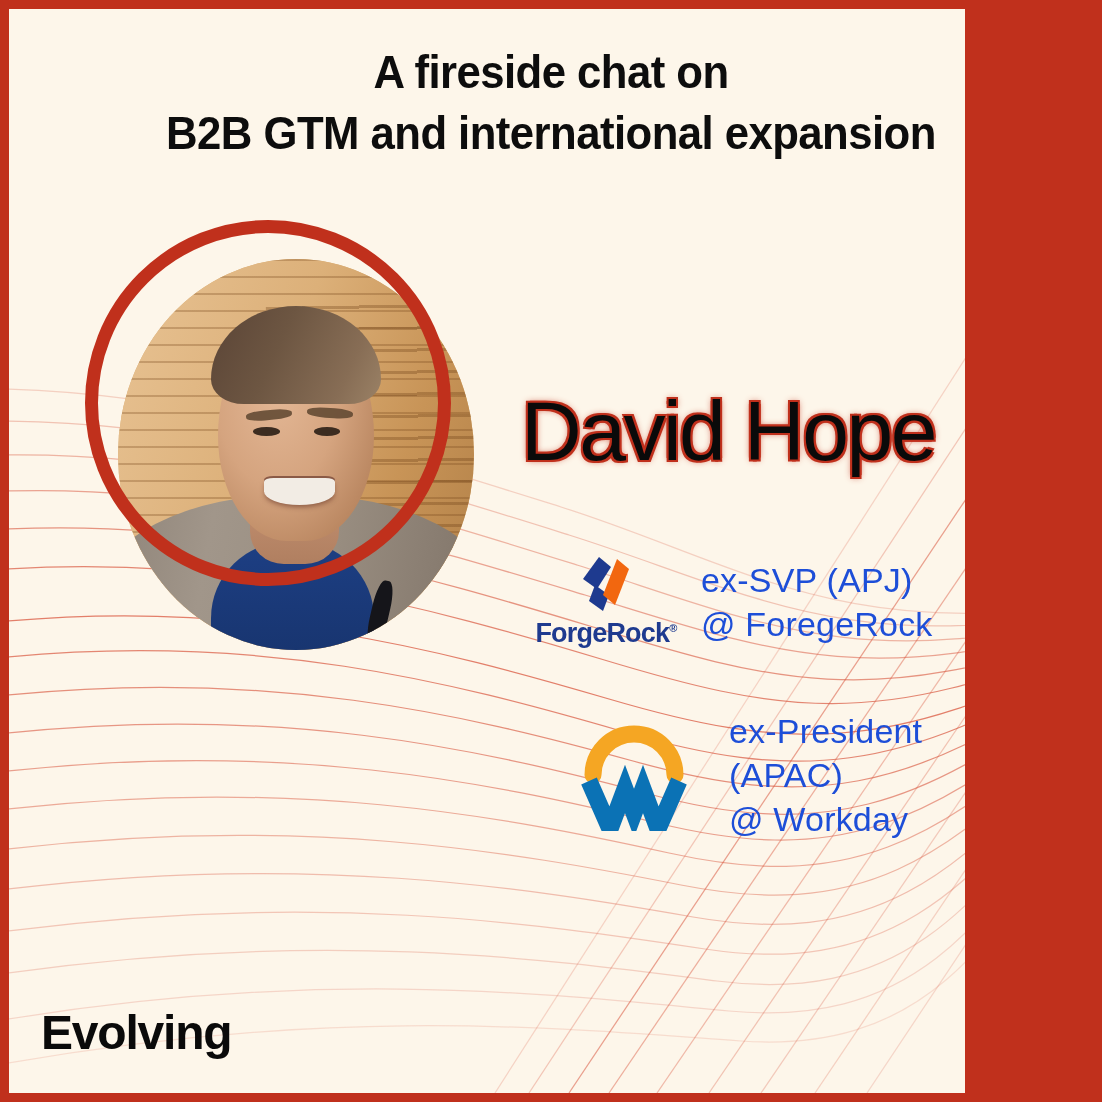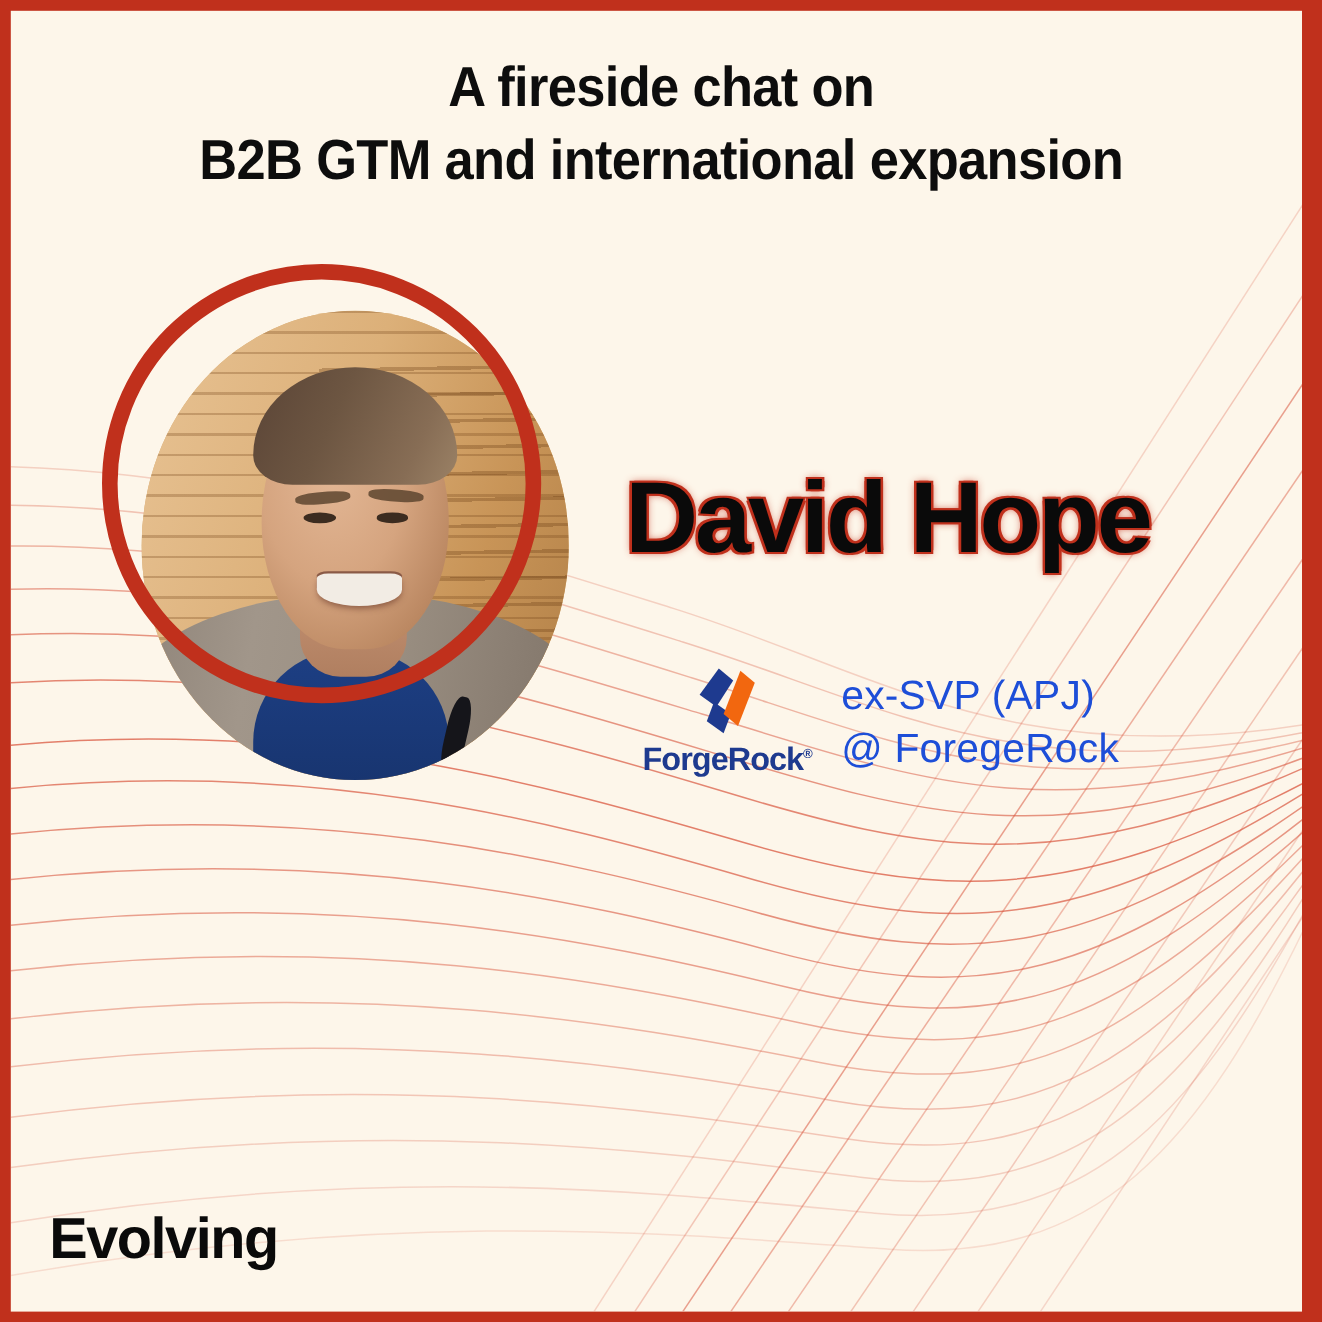--- a/index.html
+++ b/index.html
@@ -14,21 +14,21 @@
     background: #c0301c;
     box-sizing: border-box;
     overflow: hidden;
     font-family: "Liberation Sans", sans-serif;
   }
   
   #canvas {
     position: absolute;
     left: 9px;
     top: 9px;
-    width: 1076px;
+    width: 956px;
     height: 1084px;
     background: #fdf6ea;
     overflow: hidden;
   }
   
   #swooshes {
     position: absolute;
     left: 0; top: 0;
     width: 1084px;
     height: 1084px;
@@ -201,21 +201,21 @@
     background: #15151a;
     border-radius: 40%;
     transform: rotate(13deg);
   }
   
   #speaker-name {
     position: absolute;
     left: 512px;
     top: 374px;
     font-size: 84px;
-    font-weight: 700;
+    font-weight: 400;
     color: #0a0a0a;
     letter-spacing: -2.5px;
     text-shadow:
        2px 2px 0 #c0301c,
       -2px 2px 0 #c0301c,
        2px -2px 0 #c0301c,
       -2px -2px 0 #c0301c,
        0 0 7px rgba(192,48,28,.9);
     white-space: nowrap;
   }
@@ -348,19 +348,31 @@
           </svg>
         </div>
         <div class="fr-word">
           <span>ForgeRock</span><sup>®</sup>
         </div>
       </div>
       <div class="cred-text">ex-SVP (APJ)
 @ ForegeRock</div>
     </div>
 
+    <div id="cred-workday" class="cred-row">
+      <div class="cred-logo">
+        <div class="wd-mark">
+          <svg viewBox="0 0 110 112" width="110" height="112" aria-hidden="true">
+            <path d="M14 56 A41 41 0 0 1 96 56" fill="none" stroke="#f5a623" stroke-width="17" stroke-linecap="round"></path>
+            <path d="M10 62 L31 110 L46 70 L55 94 L64 70 L79 110 L100 62" fill="none" stroke="#0b72b5" stroke-width="17" stroke-linejoin="miter" stroke-linecap="butt"></path>
+          </svg>
+        </div>
+      </div>
+      <div class="cred-text">ex-President (APAC)
+@ Workday</div>
+    </div>
 
     <div id="brand">
       <div class="line1">Evolving</div>
     </div>
 
   </div>
 </div>
 
 </body></html>

